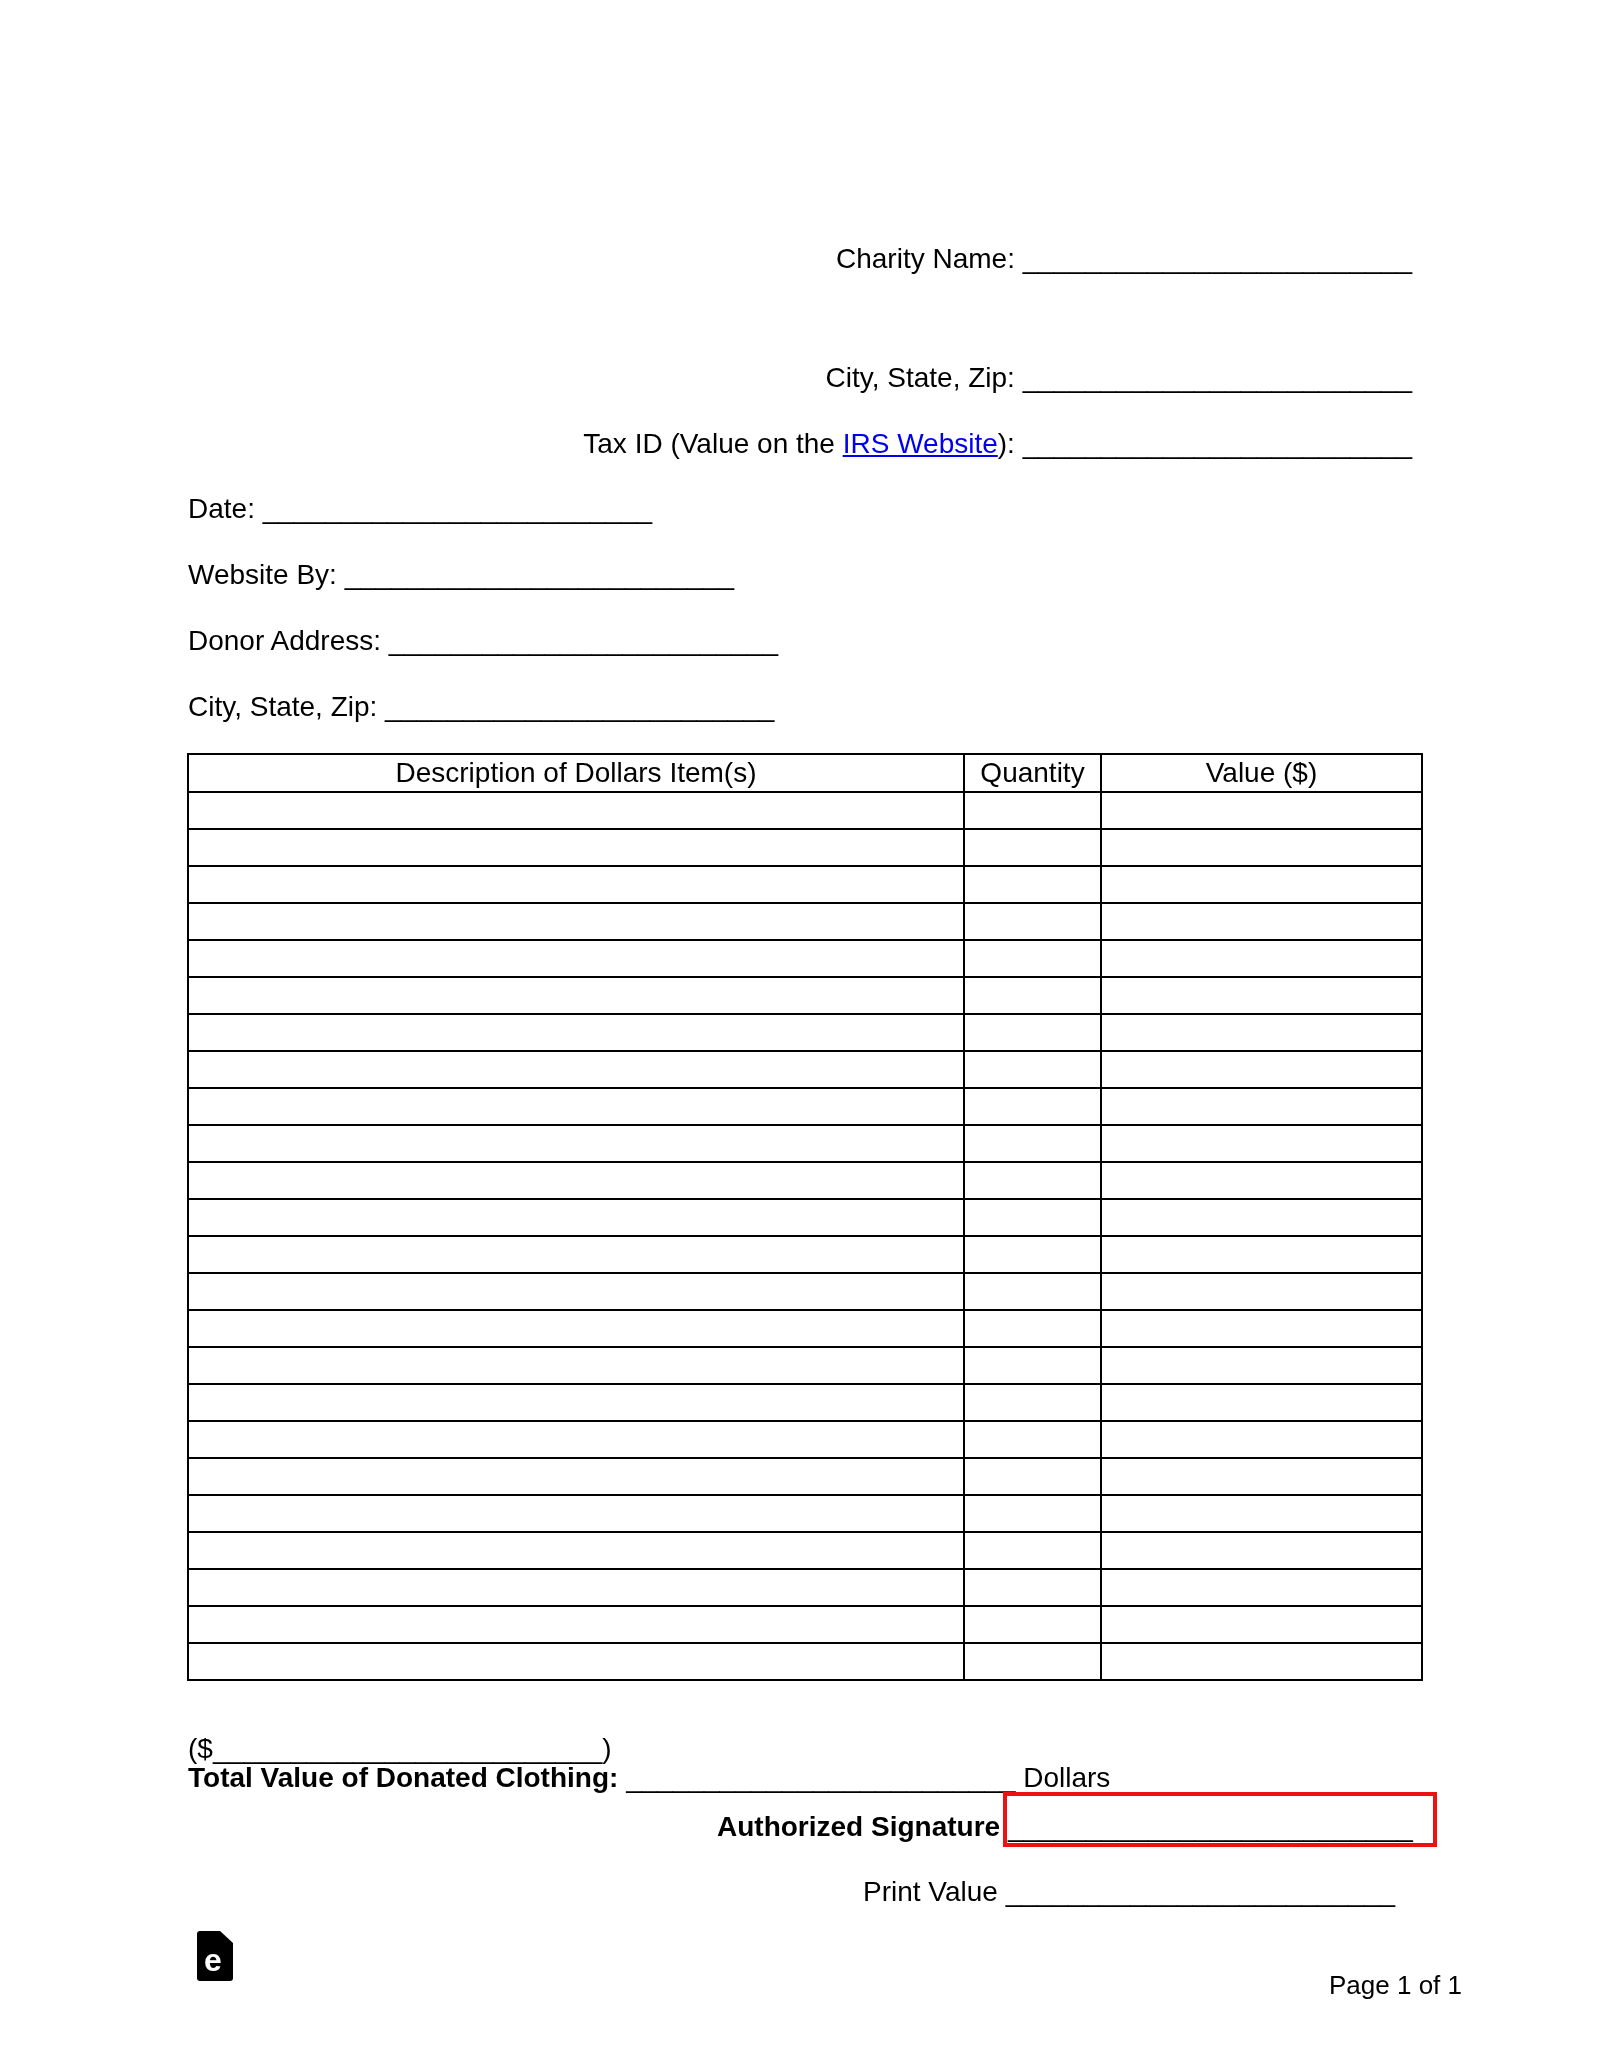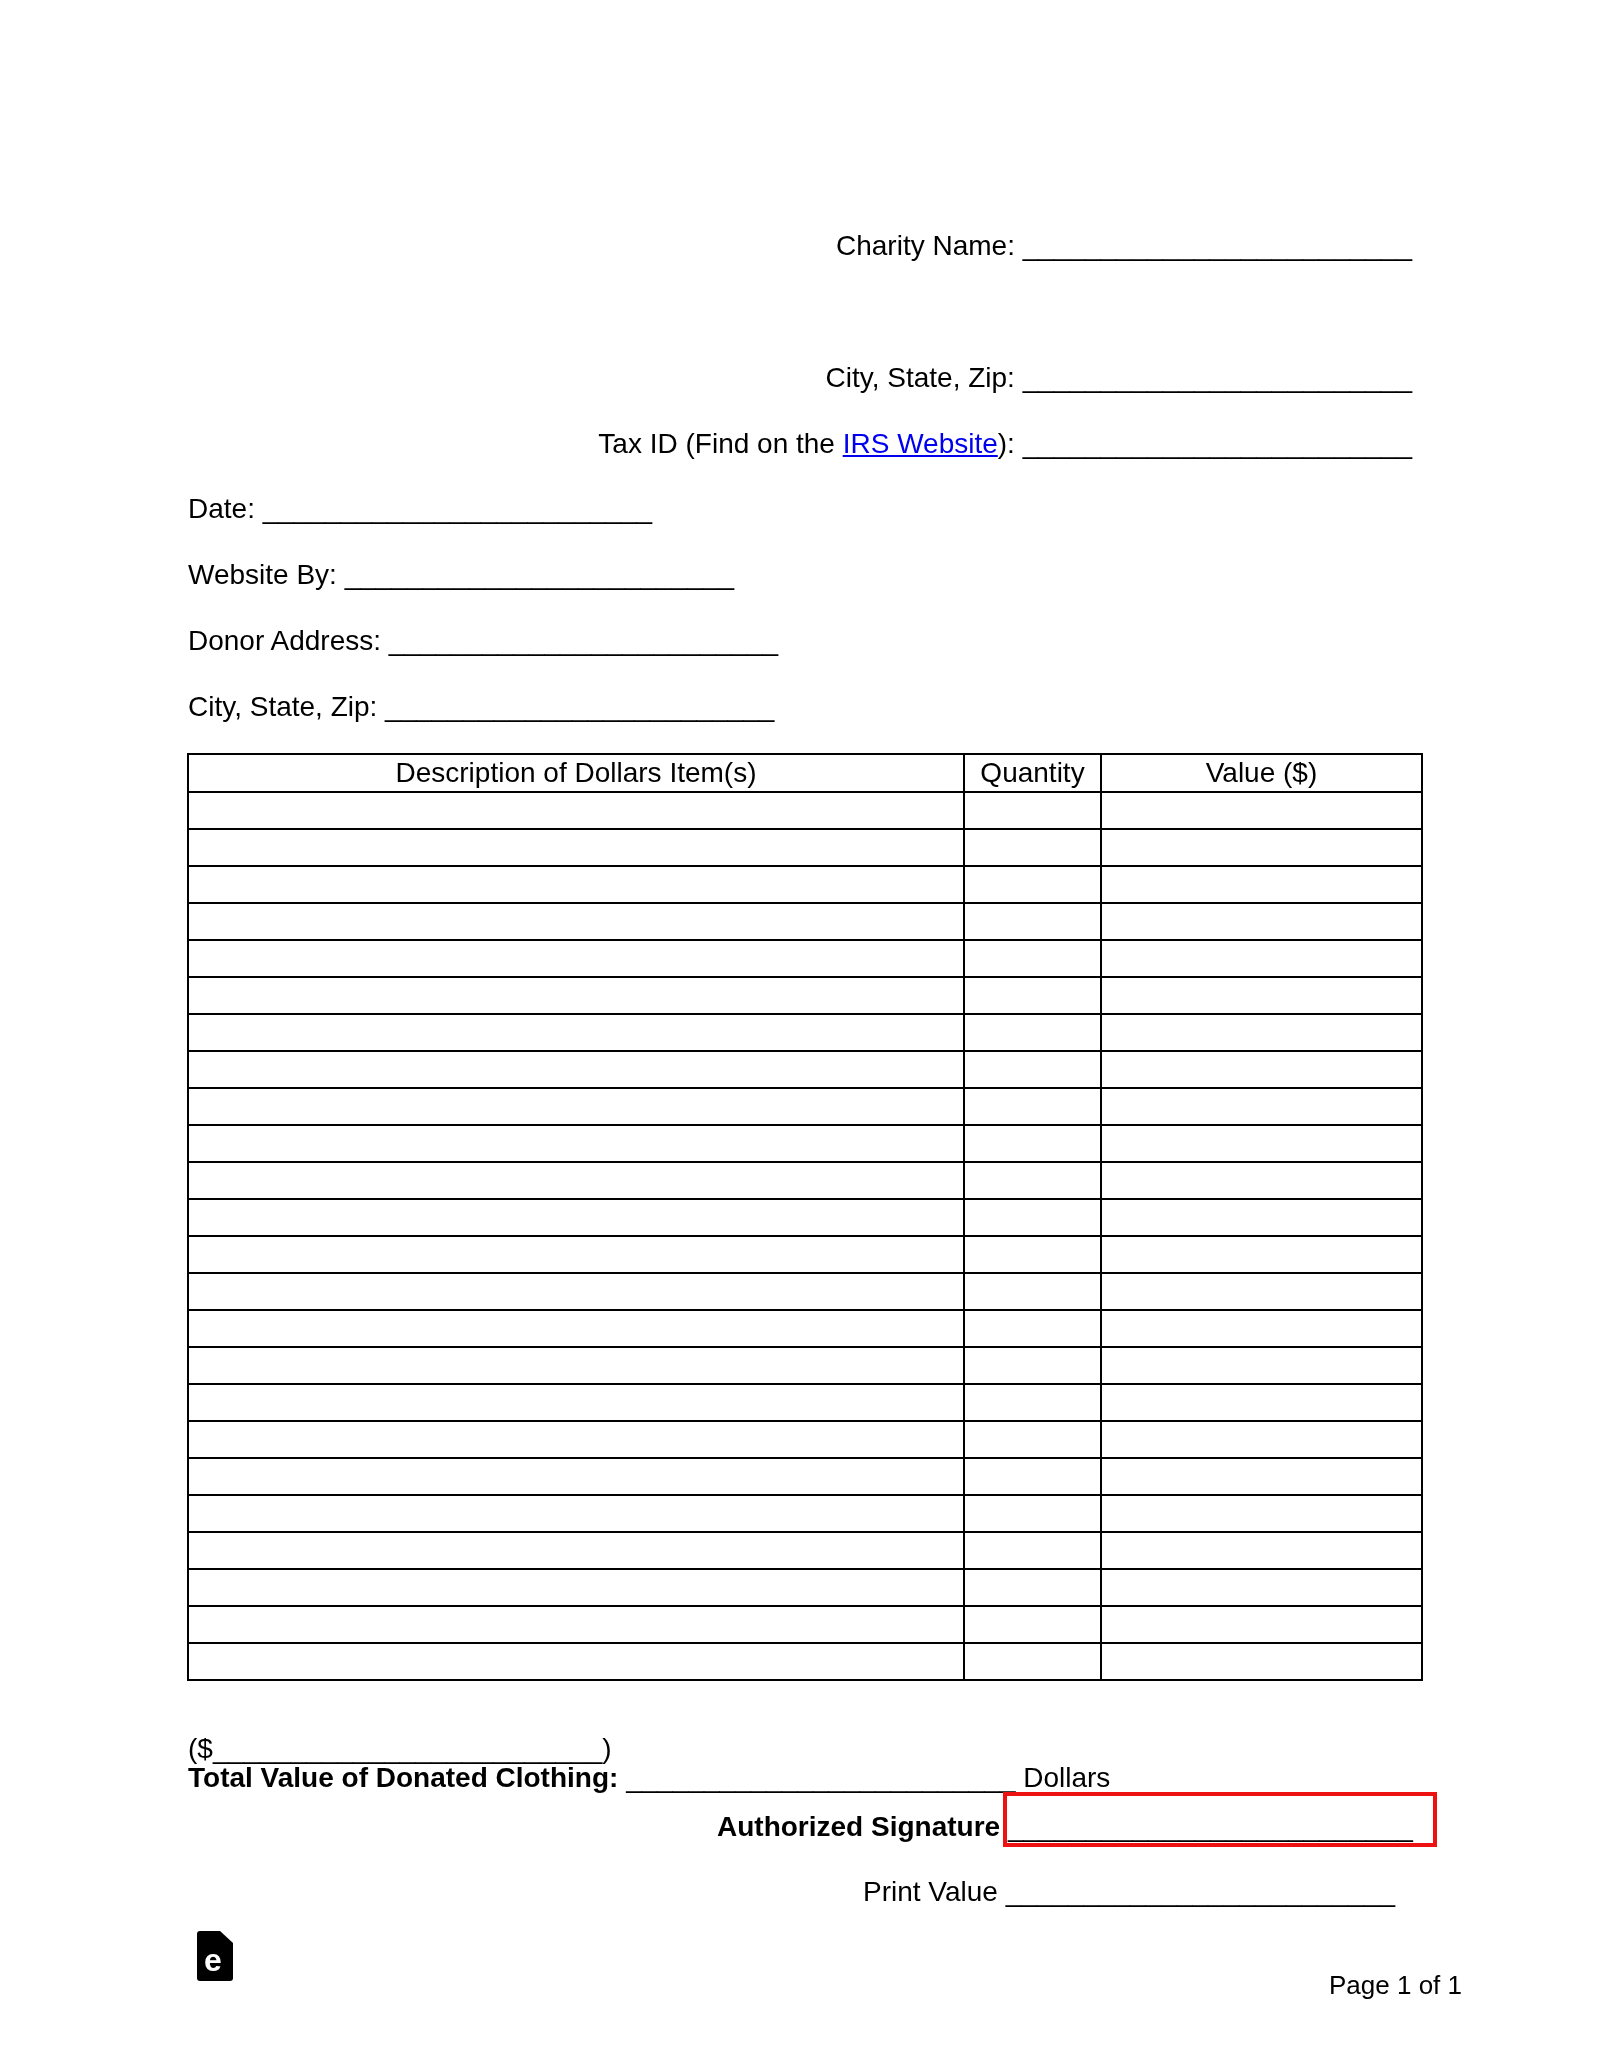--- a/index.html
+++ b/index.html
@@ -87,30 +87,30 @@
     line-height:32px;
     margin-top:22px;
   }
 </style>
 </head>
 <body>
 
 <div class="page">
 
 
-  <div class="line r" style="top:229px">
+  <div class="line r" style="top:242px">
     <span>Charity Name:</span>
     <span class="blank">_________________________</span>
   </div>
   <div class="line r" style="top:361px">
     <span>City, State, Zip:</span>
     <span class="blank">_________________________</span>
   </div>
   <div class="line r" style="top:427px">
-    <span>Tax ID (Find on the </span><a class="irs">IRS Website</a><span>):</span>
+    <span>Tax ID (Value on the </span><a class="irs">IRS Website</a><span>):</span>
     <span class="blank">_________________________</span>
   </div>
 
   <div class="line l" style="top:492px">
     <span>Date:</span>
     <span class="blank">_________________________</span>
   </div>
   <div class="line l" style="top:558px">
     <span>Website By:</span>
     <span class="blank">_________________________</span>

